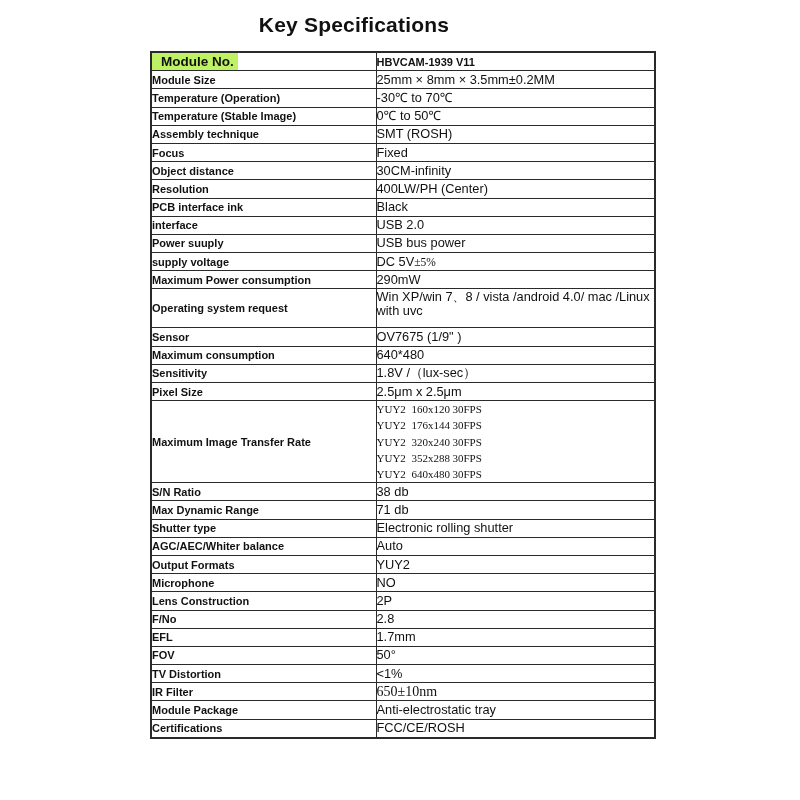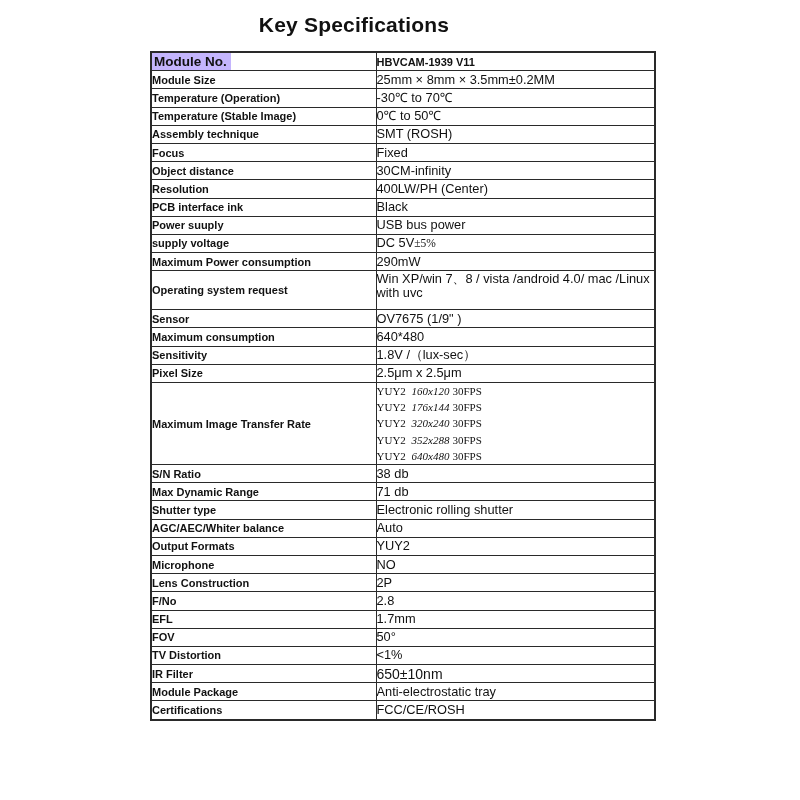--- a/index.html
+++ b/index.html
@@ -45,50 +45,50 @@
     font-size: 11px;
     padding-left: 7px;
     line-height: 14px;
   }
   .val {
     font-size: 12.8px;
     padding-left: 9px;
     line-height: 14px;
   }
   .hl {
-    background: #c4b5fd;
-    padding: 1px 4px 1px 2px;
+    background: #bef264;
+    padding: 1px 4px 1px 9px;
   }
   .module-no-label { font-size: 13.5px; }
   .module-no-value {
     font-weight: bold;
     font-size: 11px;
   }
   .row-os .val {
     line-height: 13.5px;
     padding-top: 1px;
     padding-bottom: 10px;
   }
   .val-serif {
-    font-family: Liberation Sans, sans-serif;
+    font-family: Liberation Serif, serif;
     font-size: 14px;
   }
   .suffix-serif {
     font-family: "Liberation Serif", serif;
     font-size: 11.5px;
   }
   .mitr-cell { padding: 4px 0 4px 9px; }
   .mitr-line {
     font-family: "Liberation Serif", serif;
     font-size: 11px;
     line-height: 16.2px;
     white-space: pre;
   }
   .mf { display: inline-block; width: 35px; }
-  .mr { display: inline-block; width: 41px; font-style: italic; }
+  .mr { display: inline-block; width: 41px; }
 </style>
 </head>
 <body>
 
 <h1 class="page-title">Key Specifications</h1>
 
 <table class="spec-table">
   <colgroup>
       <col class="col-label">
       <col>
@@ -124,20 +124,24 @@
     </tr>
     <tr>
       <td class="lbl">Resolution</td>
       <td class="val">400LW/PH (Center)</td>
     </tr>
     <tr>
       <td class="lbl">PCB interface ink</td>
       <td class="val">Black</td>
     </tr>
     <tr>
+      <td class="lbl">interface</td>
+      <td class="val">USB 2.0</td>
+    </tr>
+    <tr>
       <td class="lbl">Power suuply</td>
       <td class="val">USB bus power</td>
     </tr>
     <tr>
       <td class="lbl">supply voltage</td>
       <td class="val"><span>DC 5V</span><span class="suffix-serif">±5%</span></td>
     </tr>
     <tr>
       <td class="lbl">Maximum Power consumption</td>
       <td class="val">290mW</td>

